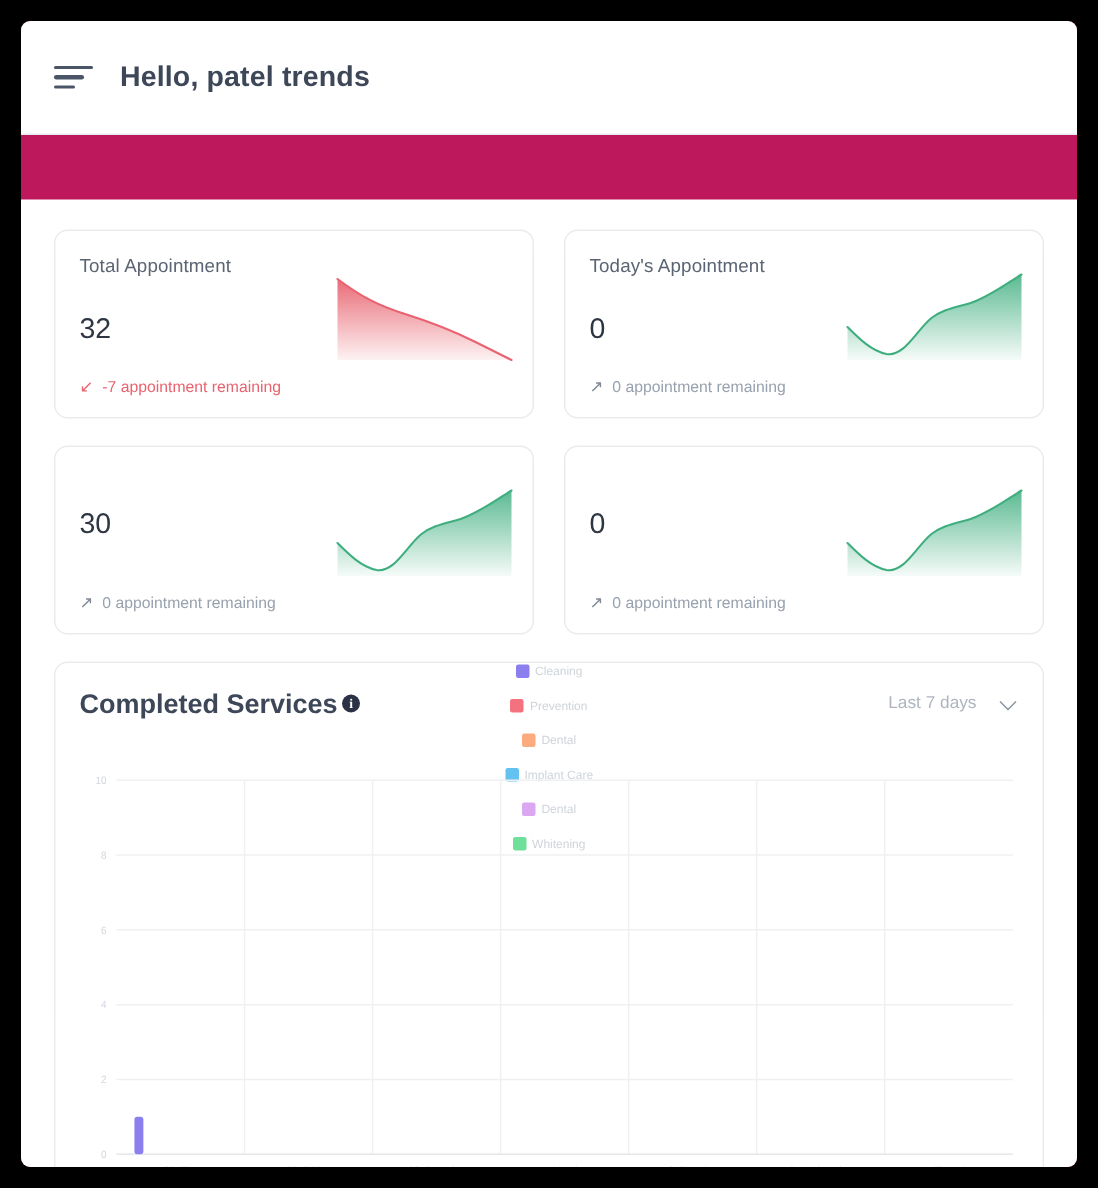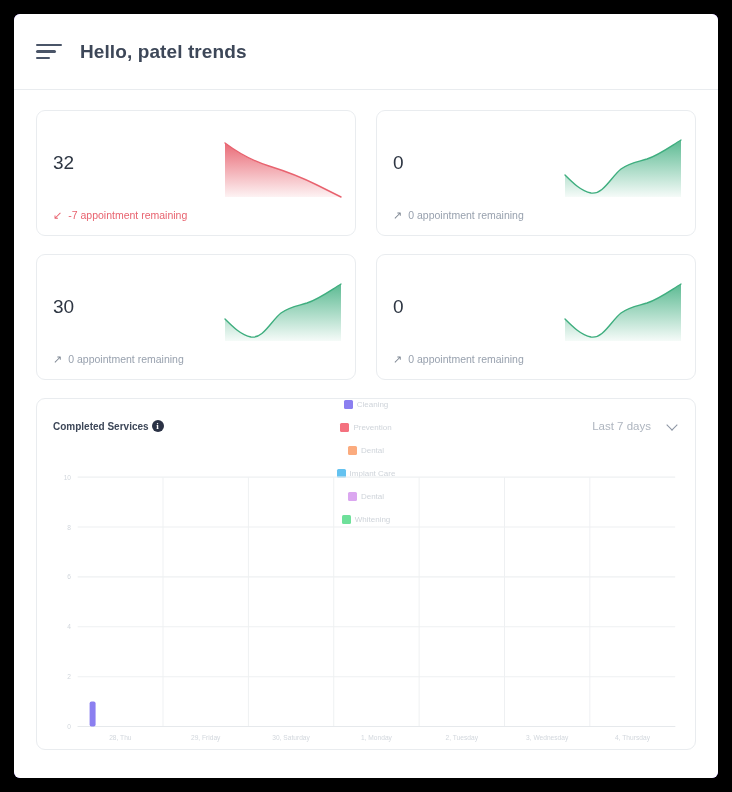--- a/index.html
+++ b/index.html
@@ -11,25 +11,26 @@
     background: #000000;
     font-family: "Liberation Sans", sans-serif;
   }
 
   .screen-frame {
     position: absolute;
     left: 14px;
     top: 14px;
     width: 704px;
     height: 764px;
-    background: #8b5cf6;
+    background: #be185d;
     border-radius: 6px;
     overflow: hidden;
     display: flex;
     flex-direction: column;
+    gap: 43px;
   }
 
   
   .header {
     height: 76px;
     flex: 0 0 76px;
     background: #ffffff;
     border-bottom: 1px solid #e9ecef;
     display: flex;
     align-items: center;
@@ -188,21 +189,21 @@
     position: relative;
     overflow: hidden;
   }
 
   .chart-head {
     display: flex;
     align-items: center;
     height: 26px;
   }
   .chart-title {
-    font-size: 10px;
+    font-size: 18px;
     font-weight: bold;
     color: #3d4758;
   }
   .info-icon {
     width: 12px;
     height: 12px;
     border-radius: 50%;
     background: #2b3245;
     color: #ffffff;
     font-size: 9px;
@@ -282,40 +283,42 @@
     </div>
     <div class="greeting">Hello, patel trends</div>
     <div class="header-spacer"></div>
   </div>
 
   <div class="body-area">
 
     <div class="cards-grid">
 
       <div class="stat-card">
+        <div class="stat-title">Total Appointment</div>
         <div class="stat-value">32</div>
         <div class="spark">
           <svg viewBox="0 0 120 62" preserveAspectRatio="none">
             <defs>
               <linearGradient id="gRed" x1="0" y1="0" x2="0" y2="1">
                 <stop offset="0%" stop-color="#e8636f" stop-opacity="0.95"></stop>
                 <stop offset="100%" stop-color="#e8636f" stop-opacity="0.08"></stop>
               </linearGradient>
             </defs>
             <path d="M2,6 C18,18 30,24 46,29 C62,34 78,40 94,48 C104,53 112,57 118,60 L118,60 L2,60 Z" fill="url(#gRed)"></path>
             <path d="M2,6 C18,18 30,24 46,29 C62,34 78,40 94,48 C104,53 112,57 118,60" fill="none" stroke="#e8636f" stroke-width="1.4" stroke-linecap="round"></path>
           </svg>
         </div>
         <div class="stat-foot neg">
           <span class="arrow down">↙</span>
           <span>-7 appointment remaining</span>
         </div>
       </div>
 
       <div class="stat-card">
+        <div class="stat-title">Today's Appointment</div>
         <div class="stat-value">0</div>
         <div class="spark">
           <svg viewBox="0 0 120 62" preserveAspectRatio="none">
             <defs>
               <linearGradient id="gGrn2" x1="0" y1="0" x2="0" y2="1">
                 <stop offset="0%" stop-color="#3fae7f" stop-opacity="0.85"></stop>
                 <stop offset="100%" stop-color="#3fae7f" stop-opacity="0.05"></stop>
               </linearGradient>
             </defs>
             <path d="M2,38 C10,46 18,54 28,56 C40,58 48,40 58,32 C66,26 74,25 84,22 C96,18 108,9 118,3 L118,60 L2,60 Z" fill="url(#gGrn2)"></path>

